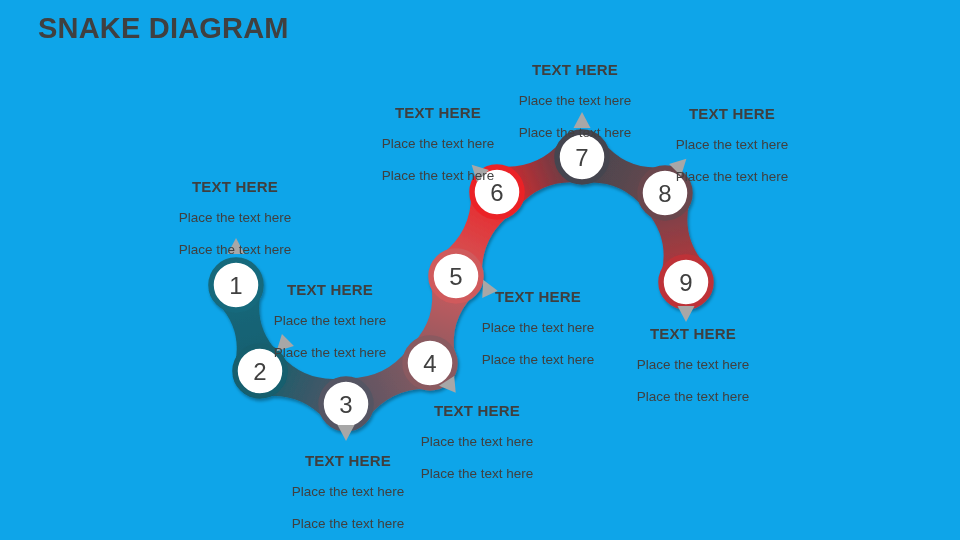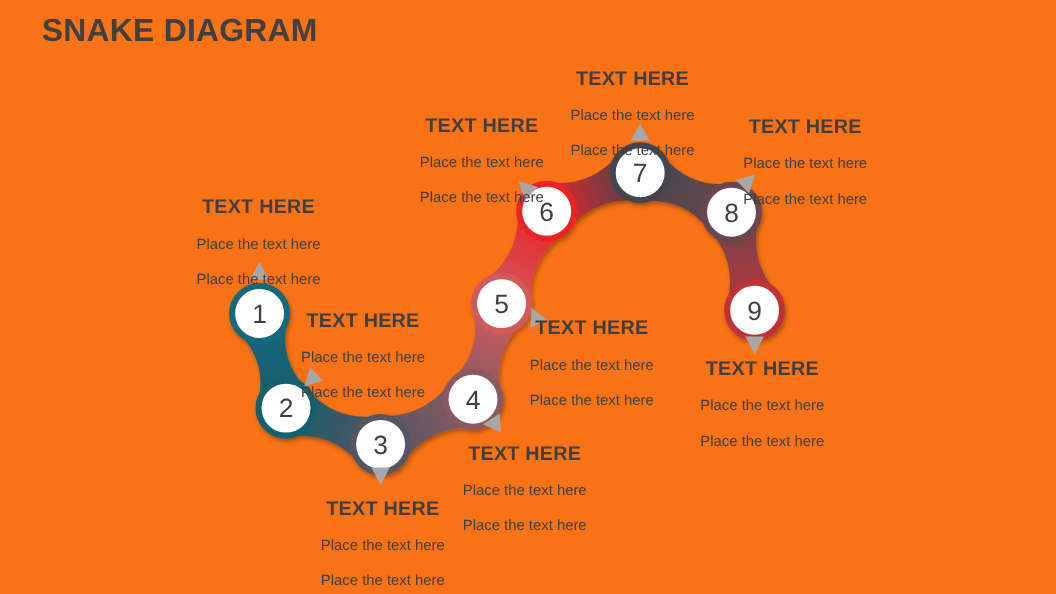--- a/index.html
+++ b/index.html
@@ -1,19 +1,19 @@
 <!DOCTYPE html>
 <html><head>
 <meta charset="utf-8">
 <style>
   html,body{margin:0;padding:0;background:#e9e9e9;}
   .slide{
     position:relative;
     width:960px;height:540px;
-    background:#f97316;
+    background:#0ea5e9;
     overflow:hidden;
     font-family:"Liberation Sans", sans-serif;
   }
   .slide-title{
     position:absolute;
     left:38px;top:12px;
     margin:0;
     font-size:29px;
     font-weight:bold;
     letter-spacing:0.2px;
@@ -21,21 +21,21 @@
   }
   .diagram-svg{position:absolute;left:0;top:0;}
   .labels{position:absolute;left:0;top:0;width:100%;height:100%;pointer-events:none;}
   .step-label{
     position:absolute;
     width:190px;
     text-align:center;
     color:#404040;
   }
   .step-label .heading{
-    font-size:18px;
+    font-size:15px;
     font-weight:bold;
     letter-spacing:.2px;
     margin-bottom:3px;
     color:#3f3f3f;
   }
   .step-label .line{
     font-size:13.5px;
     line-height:17.5px;
     color:#404040;
     margin-top:14px;

